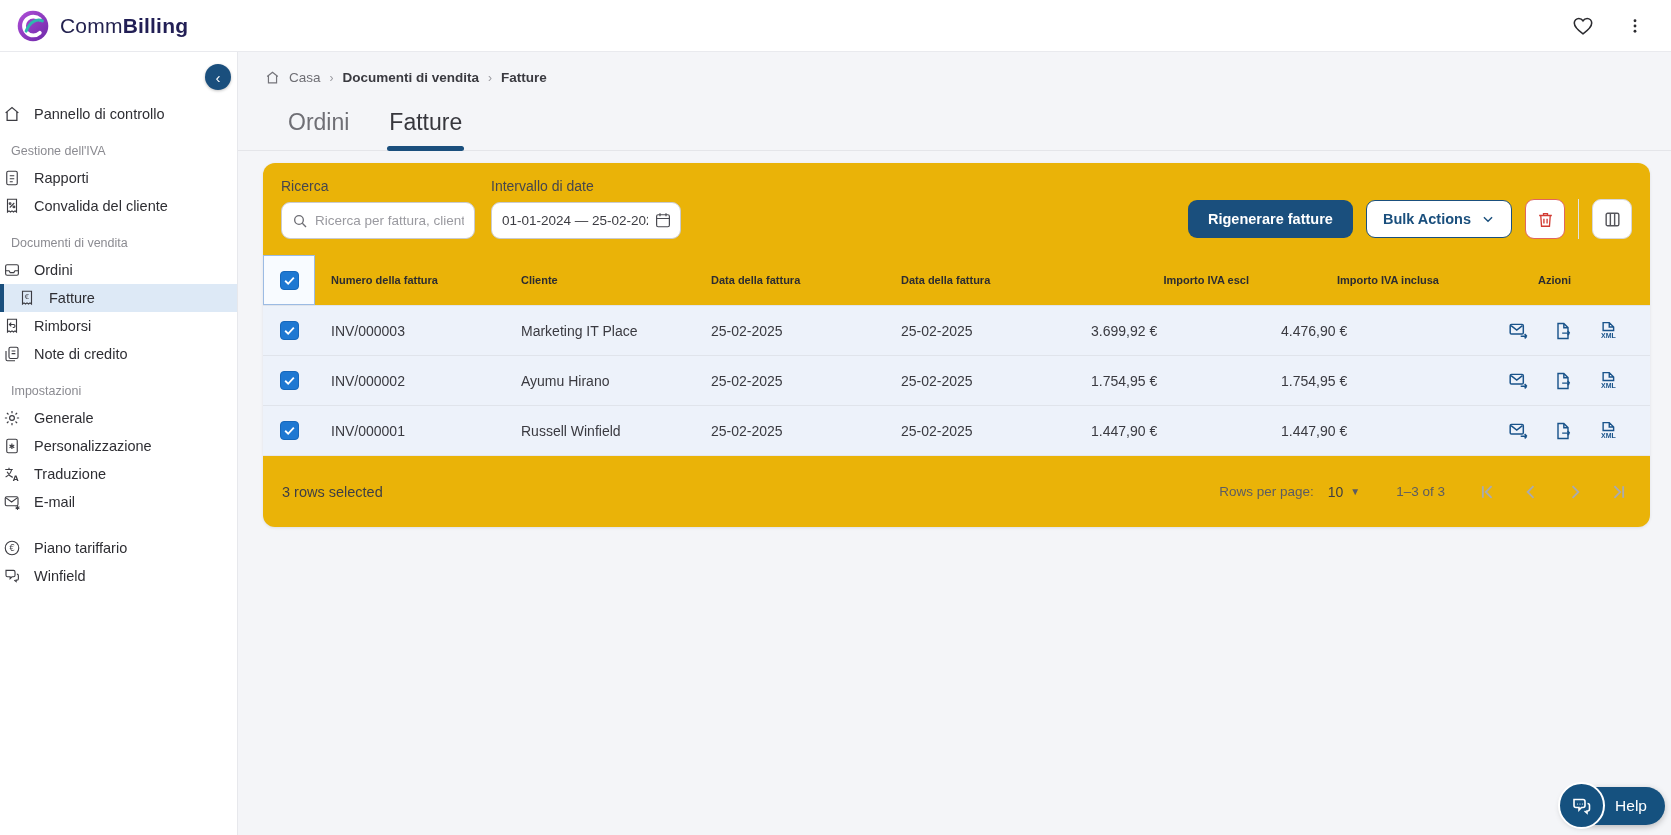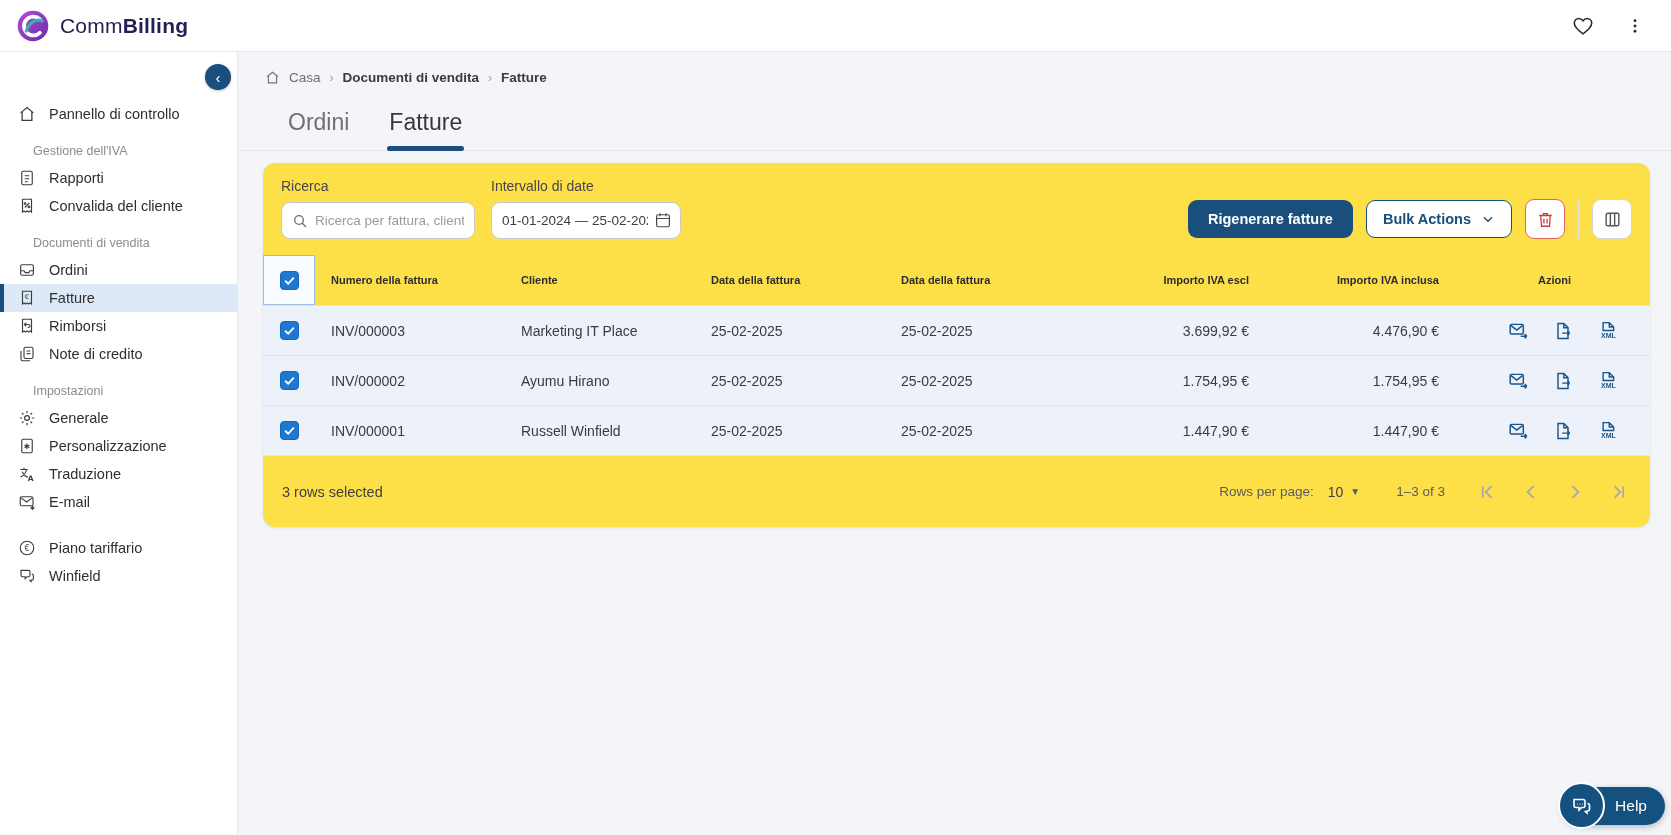--- a/index.html
+++ b/index.html
@@ -16,42 +16,42 @@
   .topbar-right { margin-left:auto; display:flex; align-items:center; gap:28px; padding-right:4px; }
   .topbar-right .tbi { width:24px; height:24px; display:flex; align-items:center; justify-content:center; cursor:pointer; color:#2b2b2f; }
 
   
   .layout { display:flex; height:783px; }
   .sidebar { width:238px; background:#fff; border-right:1px solid #e7e8ec; position:relative; flex:none; }
   .collapse-btn { position:absolute; top:12px; right:6px; width:26px; height:26px; border-radius:50%;
                   background:#1a4f7d; color:#fff; display:flex; align-items:center; justify-content:center;
                   font-size:15px; line-height:1; cursor:pointer; box-shadow:0 1px 3px rgba(0,0,0,.25); }
   .nav { margin-top:48px; }
-  .nav-item { display:flex; align-items:center; gap:13px; height:28px; padding:0 17px; font-size:14.5px;
+  .nav-item { display:flex; align-items:center; gap:13px; height:28px; padding:0 2px; font-size:14.5px;
               color:#2e2e33; cursor:pointer; }
   .nav-item .nicon { width:19px; height:19px; flex:none; display:flex; align-items:center; justify-content:center; color:#3c3c42; }
   .nav-item.active { background:#dde9f6; border-left:4px solid #1a4f7d; padding-left:13px; }
-  .section-label { font-size:12.5px; color:#8b8b91; padding:0 33px; margin:16px 0 6px; }
+  .section-label { font-size:12.5px; color:#8b8b91; padding:0 11px; margin:16px 0 6px; }
   .nav-gap { height:18px; }
 
   
   .main { flex:1; position:relative; background:#f4f5f8; }
   .breadcrumb { display:flex; align-items:center; gap:9px; padding:18px 0 0 27px; font-size:13.5px; color:#6e6e74; }
   .breadcrumb .sep { color:#9a9aa0; font-size:12px; }
   .breadcrumb .strong { color:#3a3a40; font-weight:700; }
   .breadcrumb .bicon { display:flex; color:#74747a; }
 
   .tabs { display:flex; gap:36px; padding:24px 0 0 48px; border-bottom:1px solid #e4e5e9; }
   .tab { font-size:23px; padding:0 2px 14px 2px; cursor:pointer; color:#6f6f75; position:relative; }
   .tab.active { color:#37373d; }
   .tab.active::after { content:""; position:absolute; left:0; right:0; bottom:-1px; height:5px;
                        background:#1a4f7d; border-radius:4px; }
 
   
-  .card { margin:12px 21px 0 25px; background:#fde047; border-radius:12px;
+  .card { margin:12px 21px 0 25px; background:#eab308; border-radius:12px;
           box-shadow:0 1px 3px rgba(25,35,65,.10); overflow:hidden; }
   .filter-row { display:flex; align-items:flex-end; padding:15px 18px 16px 18px; gap:16px; }
   .field { display:flex; flex-direction:column; gap:8px; }
   .field-label { font-size:14px; color:#46464c; }
   .input { height:37px; border:1px solid #c9cacf; border-radius:9px; background:#fff;
            display:flex; align-items:center; padding:0 10px; position:relative; }
   .input.search { width:194px; gap:7px; }
   .input.search input { border:none; outline:none; flex:1; min-width:0; font-size:13.5px;
                         font-family:inherit; color:#3c3c42; background:transparent; }
   .input.search input::placeholder { color:#9a9aa0; }
@@ -77,21 +77,21 @@
   .thead { height:50px; }
   .th { font-size:11px; font-weight:700; color:#2c2c31; padding:0 16px; white-space:nowrap; }
   .th.num { text-align:right; }
   .th.center { text-align:center; padding-left:20px; }
   .cb-cell { height:100%; display:flex; align-items:center; justify-content:center; }
   .thead .cb-cell { border:1px solid #9cbbe3; background:#f8fbff; }
   .cb { width:19px; height:19px; border-radius:4px; background:#1e78d2; border:1px solid #1667ba;
         display:flex; align-items:center; justify-content:center; cursor:pointer; }
   .row { height:50px; background:#edf2fa; border-top:1px solid #e0e4eb; font-size:14px; color:#3a3a40; }
   .cell { padding:0 16px; white-space:nowrap; }
-  .cell.num { text-align:right; }
+  .cell.num { }
   .actions-cell { display:flex; align-items:center; justify-content:center; gap:24px; padding-left:20px; }
   .act { color:#19538a; display:flex; cursor:pointer; }
 
   .tfoot { display:flex; align-items:center; height:72px; border-top:1px solid #e6e7eb; padding:0 19px;
            font-size:14.5px; color:#3e3e44; }
   .tfoot-right { margin-left:auto; display:flex; align-items:center; gap:14px; color:#5c5c62; font-size:13.5px; }
   .rpp-select { display:flex; align-items:center; gap:7px; cursor:pointer; color:#3e3e44; font-size:14px; }
   .rpp-caret { font-size:10px; color:#5c5c62; }
   .range { margin:0 16px 0 22px; }
   .pager { display:flex; align-items:center; gap:20px; }

